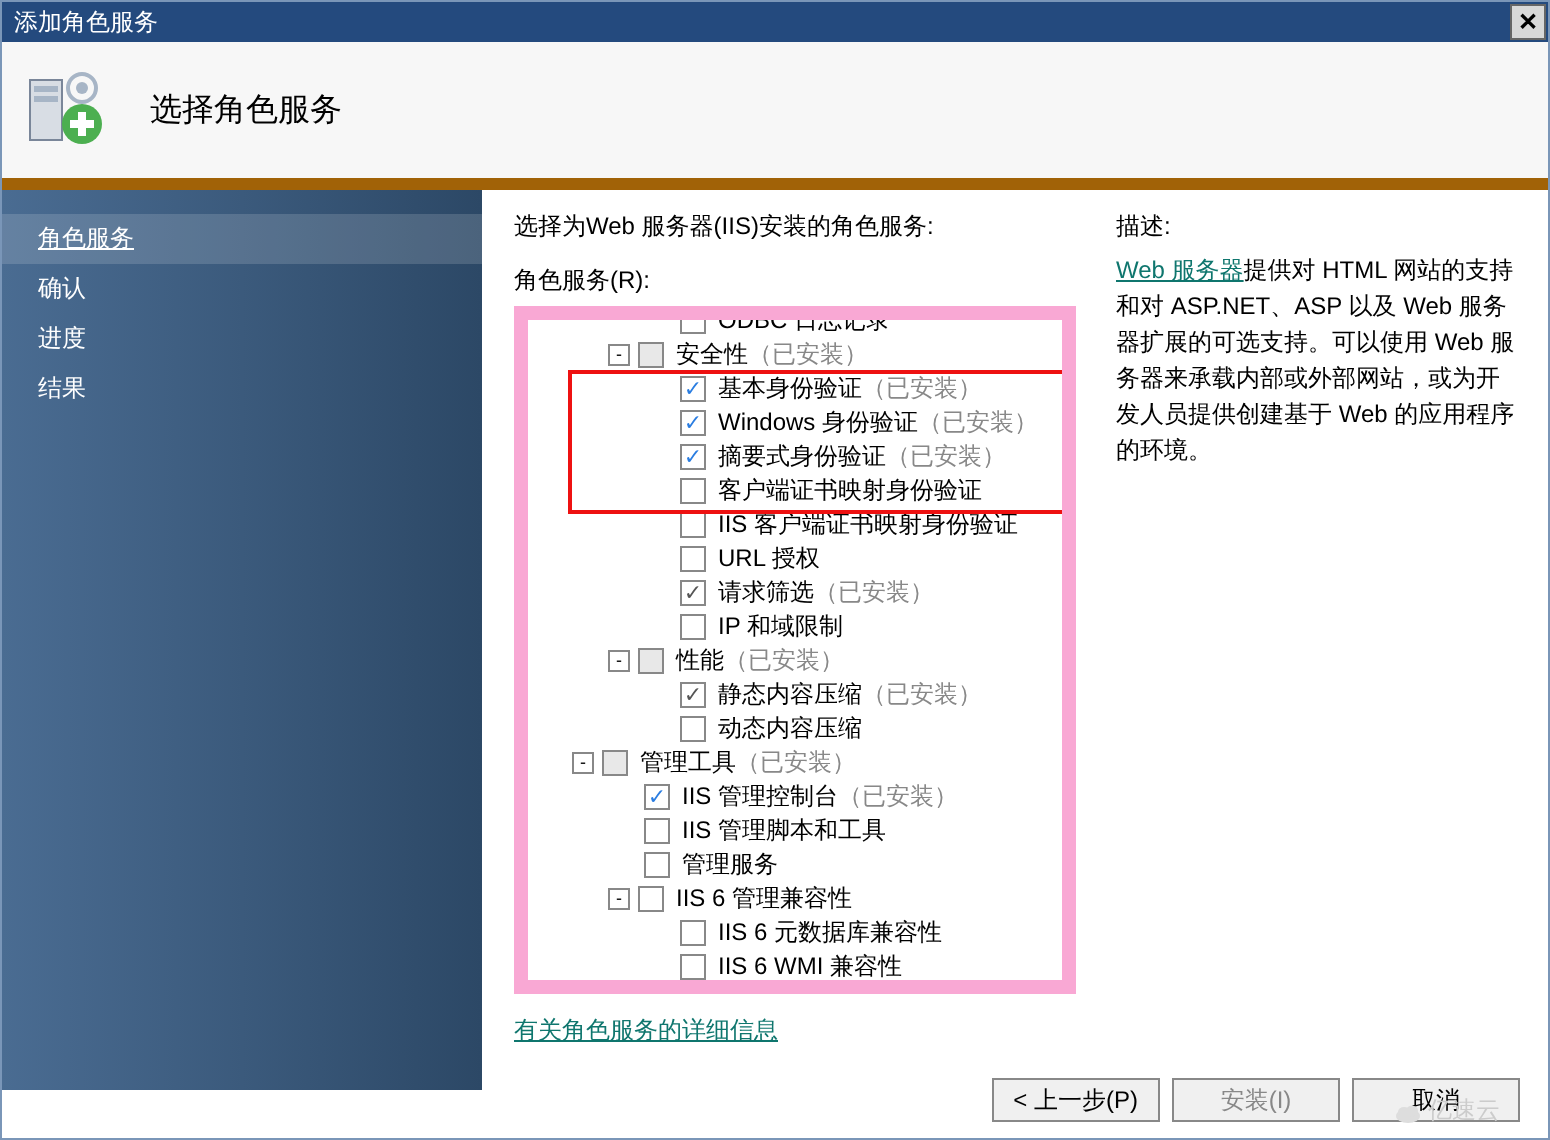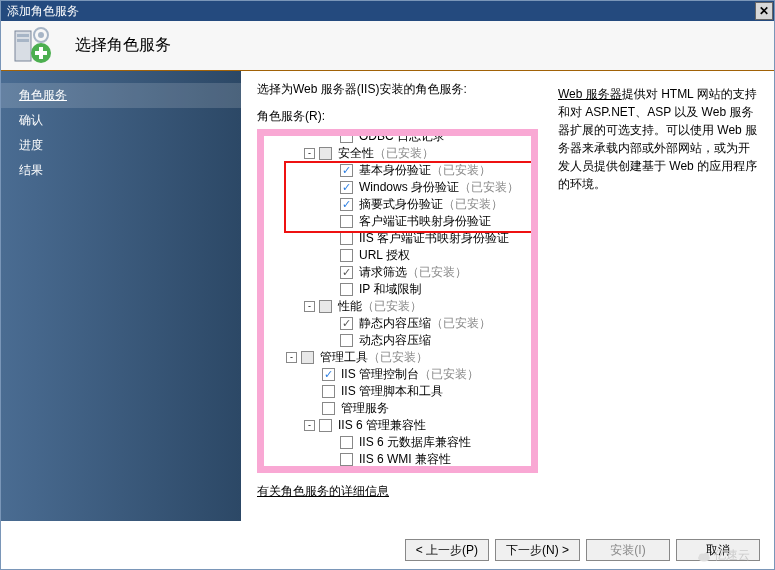--- a/index.html
+++ b/index.html
@@ -1,20 +1,20 @@
 <!DOCTYPE html>
 <html><head>
 <meta charset="utf-8">
 <style>
 * { box-sizing: border-box; }
 body { margin: 0; font-family: "Microsoft YaHei", SimSun, Arial, sans-serif; font-size: 12px; background: #fff; }
 .window { width: 775px; height: 570px; border: 1px solid #7a96b8; position: relative; }
 .titlebar { background: linear-gradient(to bottom, #244a7e 0%, #244a7e 100%); color: #fff; height: 20px; display: flex; align-items: center; justify-content: space-between; padding: 0 0 0 6px; }
 .titlebar .close { width: 18px; height: 18px; background: #d8d8d8; border: 1px solid #666; display: flex; align-items: center; justify-content: center; font-family: Arial; font-weight: bold; margin-right: 1px; color: #000; }
-.header { height: 50px; background: #f7f7f7; display: flex; align-items: center; gap: 22px; padding: 0 10px; border-bottom: 1px solid #a16207; }
+.header { height: 74px; background: #f7f7f7; display: flex; align-items: center; gap: 22px; padding: 0 10px; border-bottom: 6px solid #a16207; }
 .header-icon { width: 42px; height: 42px; position: relative; }
 .header-icon svg { width: 42px; height: 42px; }
 .main { display: flex; height: 450px; }
 .sidebar { width: 240px; background: linear-gradient(to right, #4a6c92 0%, #2c4866 100%); color: #fff; padding: 12px 0; }
 .sidebar div { padding: 4px 18px; }
 .sidebar .active { background: rgba(255,255,255,0.15); }
 .sidebar a { color: #fff; text-decoration: underline; }
 .content { flex: 1; padding: 10px 16px 0 16px; display: flex; gap: 20px; }
 .leftcol { flex: 1; display: flex; flex-direction: column; }
 .rightcol { width: 200px; }
@@ -23,21 +23,21 @@
 .tree-row { display: flex; align-items: center; height: 17px; }
 .toggle { width: 11px; height: 11px; border: 1px solid #888; font-size: 9px; line-height: 8px; text-align: center; font-family: Arial; margin-right: 4px; user-select: none; }
 .cb { width: 13px; height: 13px; border: 1px solid #888; margin-right: 6px; display: inline-flex; align-items: center; justify-content: center; font-size: 11px; }
 .cb.checked::after { content: "✓"; color: #555; }
 .cb.checked-blue::after { content: "✓"; color: #2a7de1; }
 .cb.filled { background: #e8e8e8; }
 .label { white-space: nowrap; }
 .status { color: #888; }
 .redbox { position: absolute; border: 2px solid #e11; pointer-events: none; }
 .linkmore { margin-top: 10px; }
-.linkmore a, .desc-link { color: #000000; text-decoration: underline; }
+.linkmore a, .desc-link { color: #0f766e; text-decoration: underline; }
 .buttons { position: absolute; bottom: 8px; right: 14px; display: flex; gap: 6px; }
 .btn { min-width: 84px; height: 22px; border: 1px solid #888; background: #f0f0f0; padding: 0 10px; font-size: 12px; }
 .btn:disabled { color: #888; }
 #h1 { font-size: 16px; }
 .desc-text { margin-top: 4px; line-height: 1.5; }
 .watermark { position: absolute; right: 24px; bottom: 5px; color: #ccc; font-size: 12px; display: flex; align-items: center; gap: 3px; }
 </style>
 </head>
 <body>
 
@@ -176,30 +176,30 @@
               </div>
             </div>
           <div class="redbox" id="redbox" style="top: 25px; left: 20px; width: 308px; height: 72px;"></div>
         </div>
         <div class="linkmore">
           <a href="#">有关角色服务的详细信息</a>
         </div>
       </div>
 
       <div class="rightcol">
+        <div>描述:</div>
         <div class="desc-text">
           <a href="#" class="desc-link">Web 服务器</a><span>提供对 HTML 网站的支持和对 ASP.NET、ASP 以及 Web 服务器扩展的可选支持。可以使用 Web 服务器来承载内部或外部网站，或为开发人员提供创建基于 Web 的应用程序的环境。</span>
         </div>
       </div>
     </div>
   </div>
 
   <div class="buttons">
     <button class="btn">&lt; 上一步(P)</button>
-    <button class="btn">下一步(N) &gt;</button>
     <button class="btn" disabled="">安装(I)</button>
     <button class="btn">取消</button>
   </div>
 
   <div class="watermark">
     <svg width="14" height="14" viewBox="0 0 14 14">
         <ellipse cx="7" cy="9" rx="6" ry="3.5" fill="#ddd"></ellipse>
         <ellipse cx="5" cy="7" rx="3" ry="2.5" fill="#ddd"></ellipse>
         <ellipse cx="9" cy="6.5" rx="3" ry="2.8" fill="#ddd"></ellipse>
       </svg>

